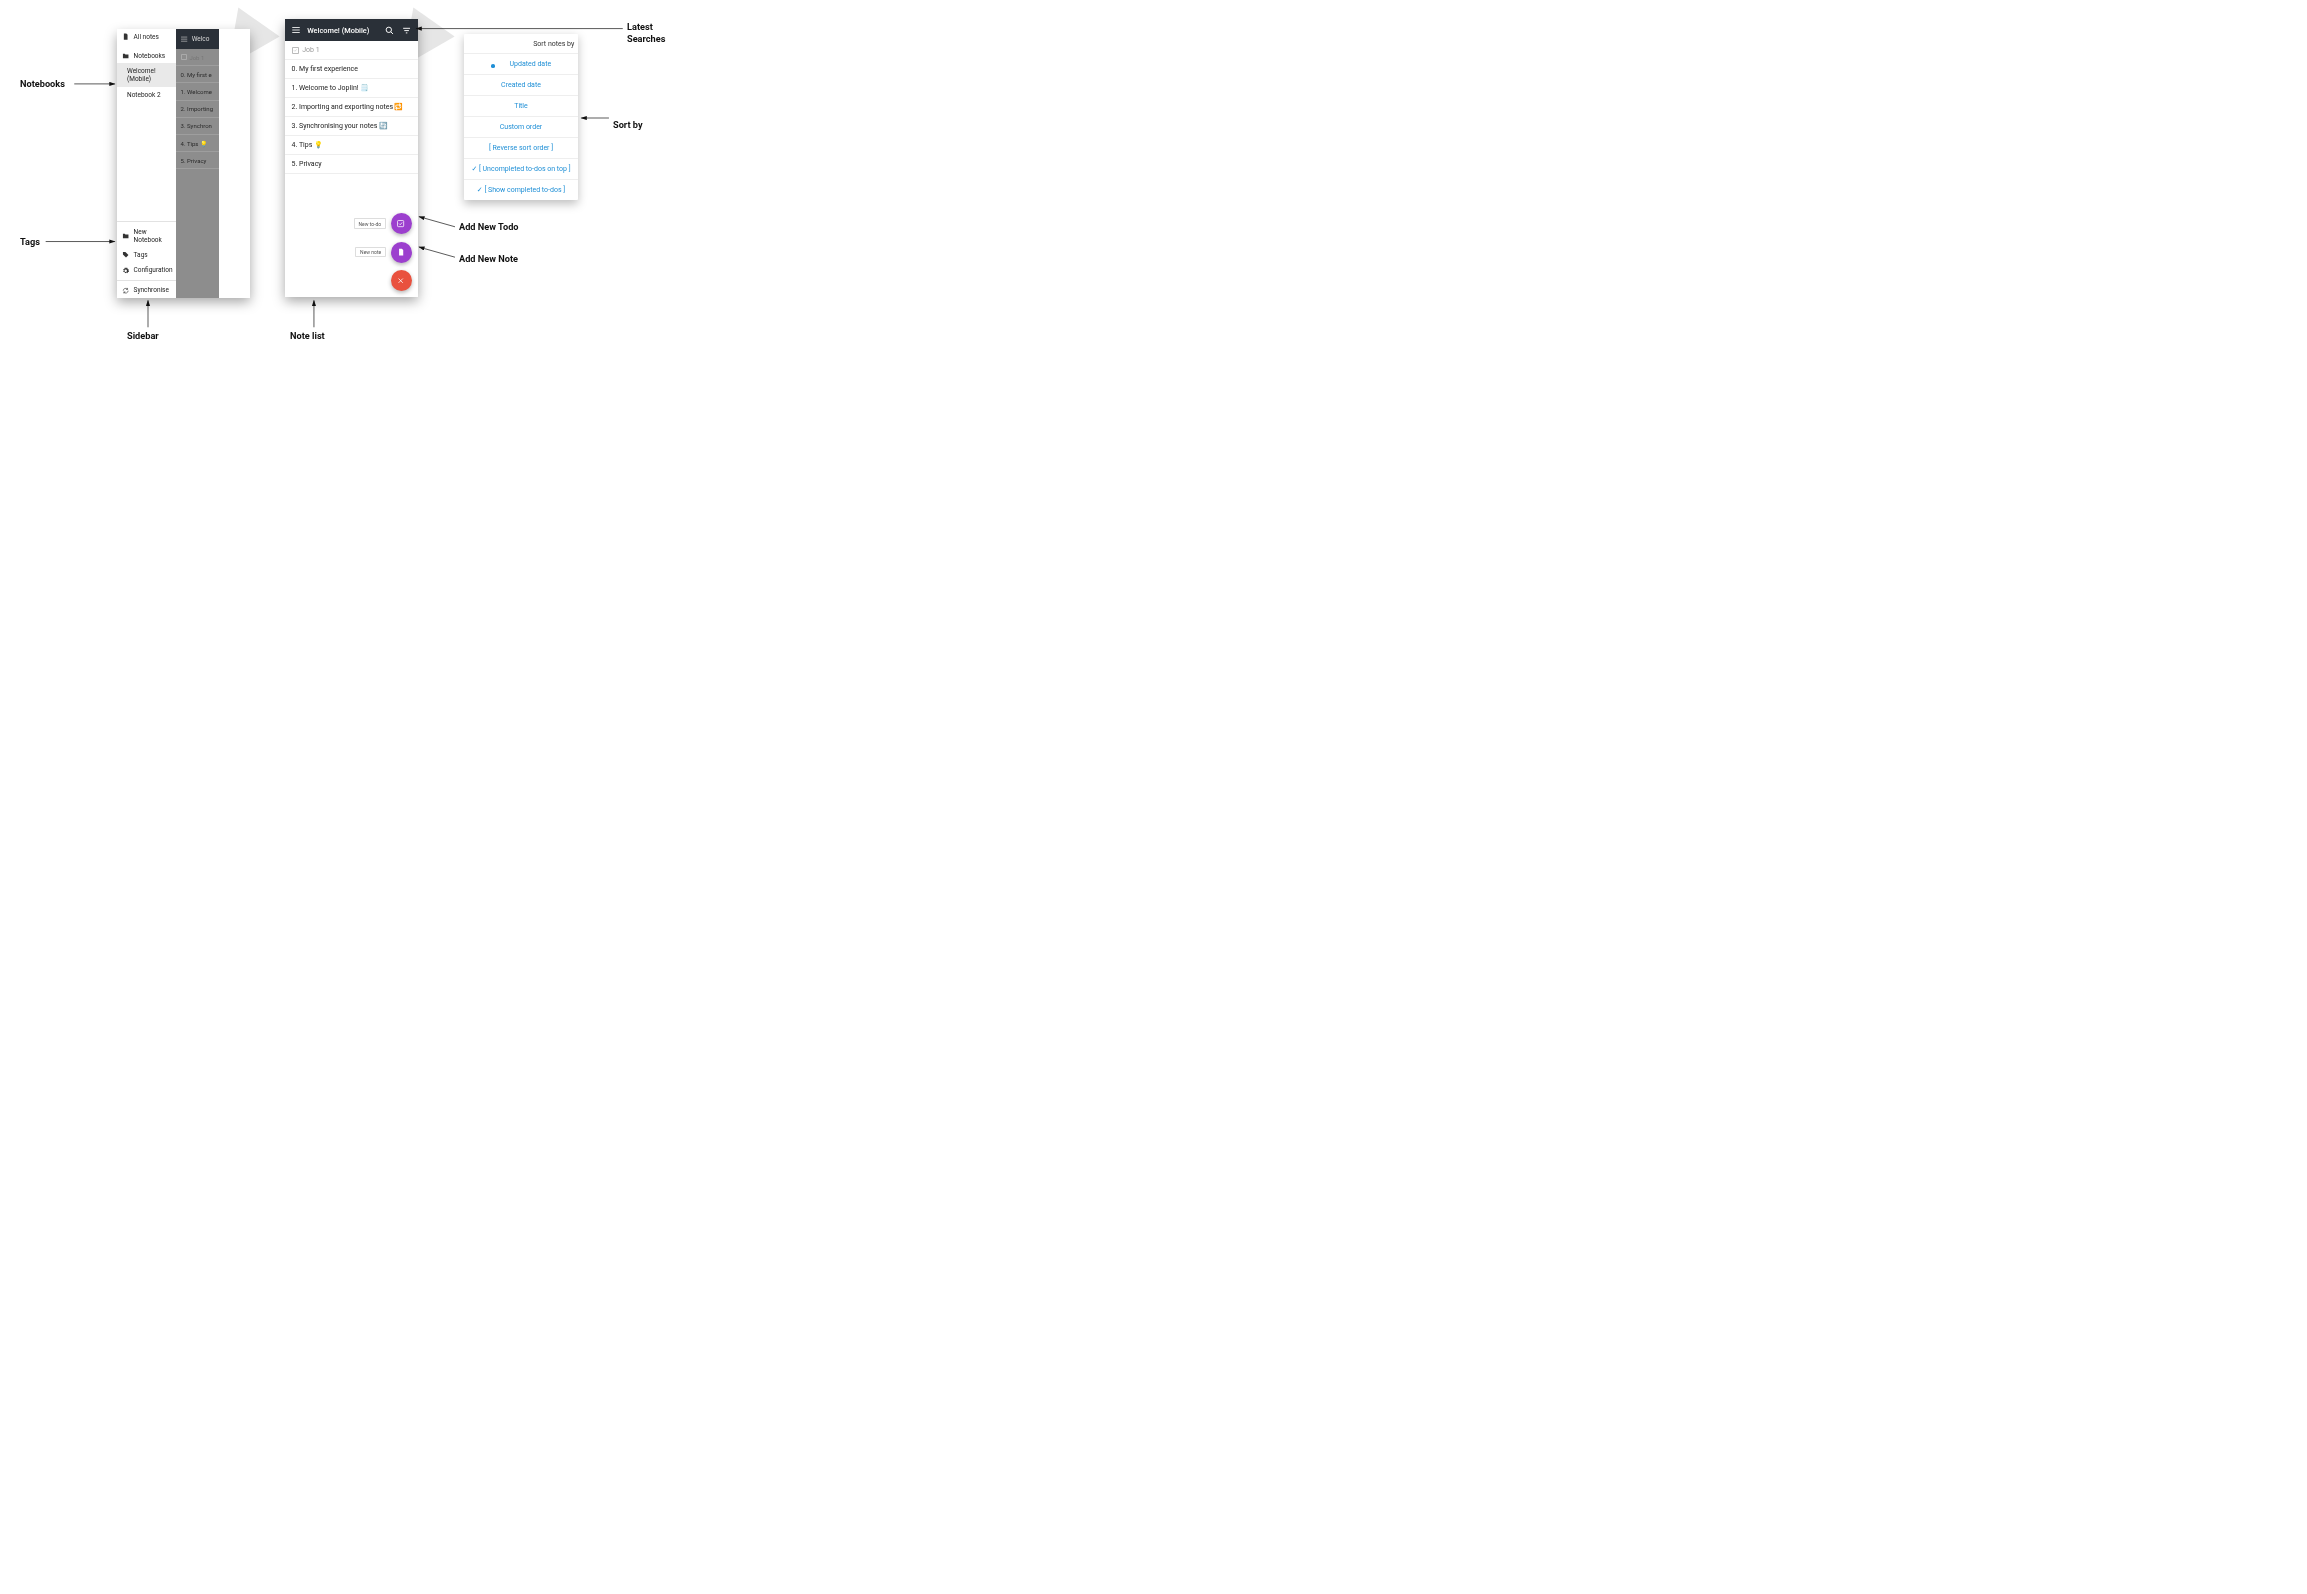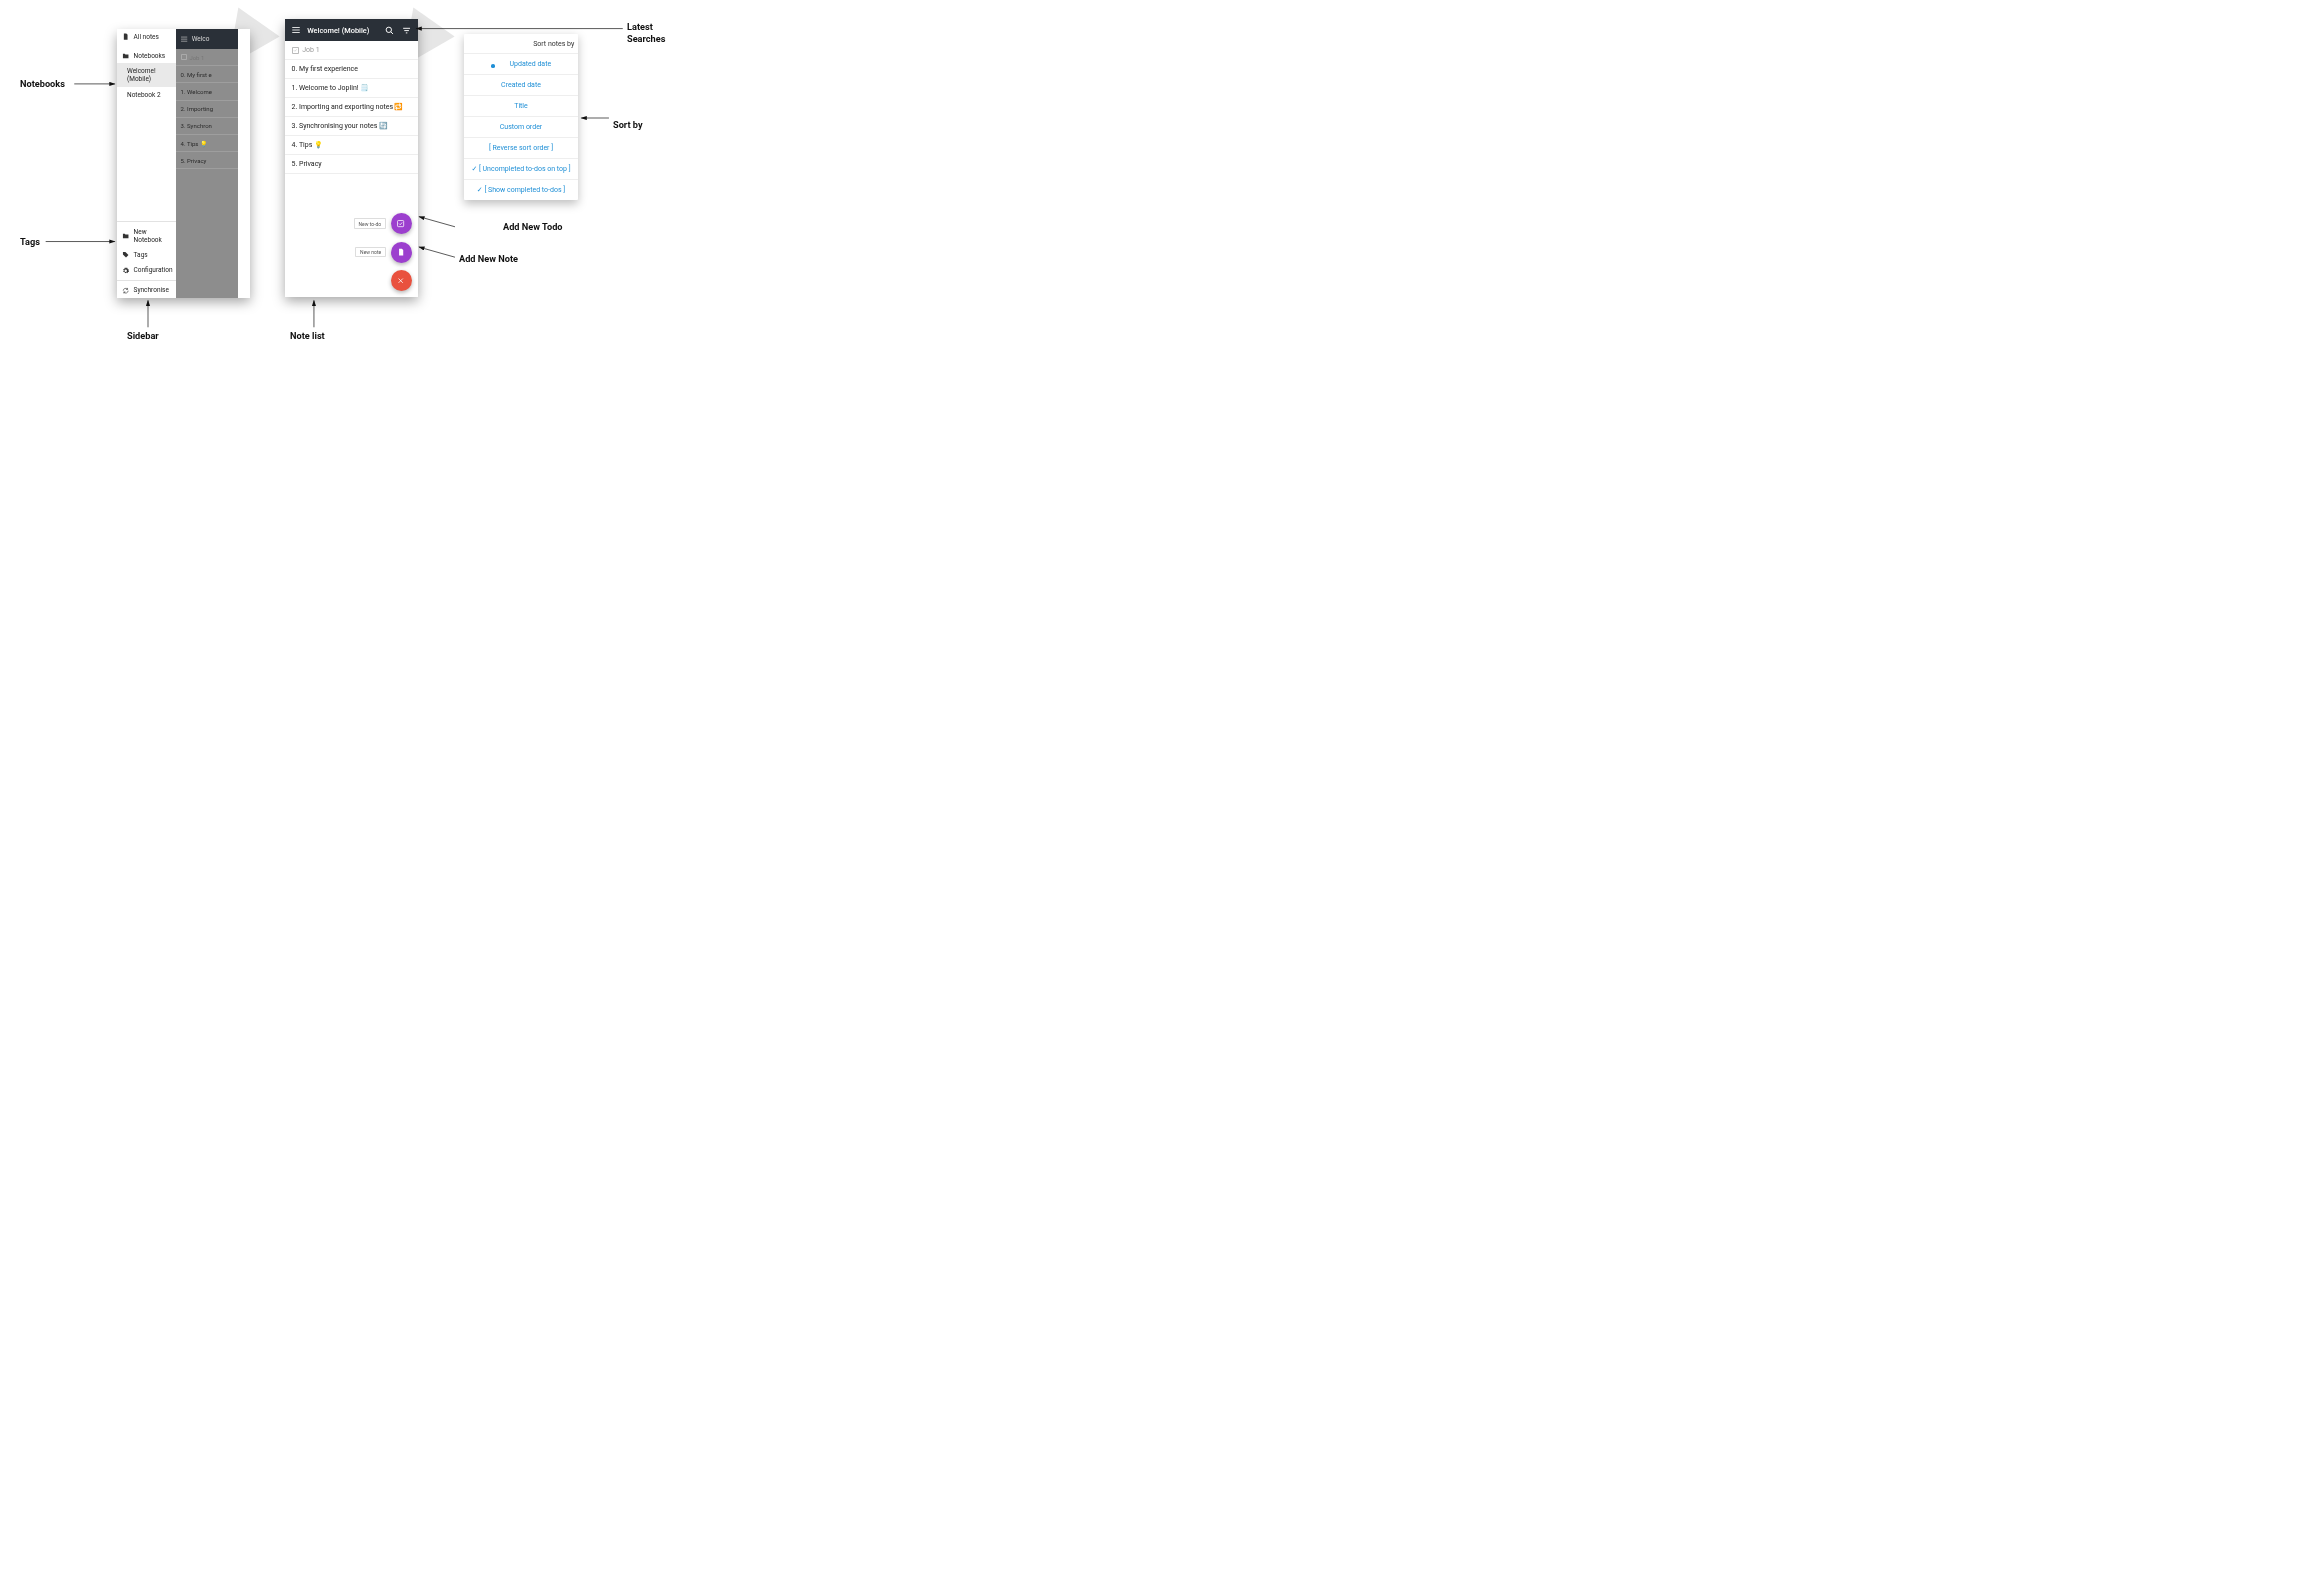--- a/index.html
+++ b/index.html
@@ -42,21 +42,21 @@
     padding: 3.7px 4.6px;
     gap: 4.6px;
     cursor: pointer;
   }
   .sd-item svg, .sd-sub svg { flex: 0 0 7.4px; }
   .sd-sub { padding-left: 10px; }
   .sd-sub.active { background: #e9e9e9; }
   .sd-divider { border-top: 0.5px solid #e2e2e2; margin: 1.8px 0; }
 
   .sidebar-behind {
-    width: 62px;
+    width: 43px;
     background: #8d8d8d;
     color: #dcdcdc;
     font-size: 6px;
     overflow: hidden;
   }
   .sidebar-behind .hdr {
     height: 20px;
     background: #2a3038;
     color: #d6d6d6;
     display: flex;
@@ -346,21 +346,21 @@
 </div>
 
 <div class="callout" style="left:20px; top:78px;">Notebooks</div>
 <div class="callout" style="left:20px; top:236px;">Tags</div>
 <div class="callout" style="left:127px; top:330px;">Sidebar</div>
 <div class="callout" style="left:290px; top:330px;text-align:center;">Note list</div>
 <div class="callout" style="left:627px; top:21px;">
   <div style="line-height:1.25">Latest<br>Searches</div>
 </div>
 <div class="callout" style="left:613px; top:119px;">Sort by</div>
-<div class="callout" style="left:459px; top:221px;margin-left:44px;">Add New Todo</div>
+<div class="callout" style="left:459px; top:221px;">Add New Todo</div>
 <div class="callout" style="left:459px; top:253px;">Add New Note</div>
 
 <svg class="arrow" style="left:0;top:0" width="709" height="354" viewBox="0 0 1536 768">
   <defs>
     <marker id="ah" markerWidth="10" markerHeight="10" refX="8" refY="3" orient="auto">
       <path d="M0,0 L9,3 L0,6 z" fill="#111"></path>
     </marker>
   </defs>
 
   <line x1="160" y1="182" x2="248" y2="182" stroke="#111" stroke-width="1.5" marker-end="url(#ah)"></line>

